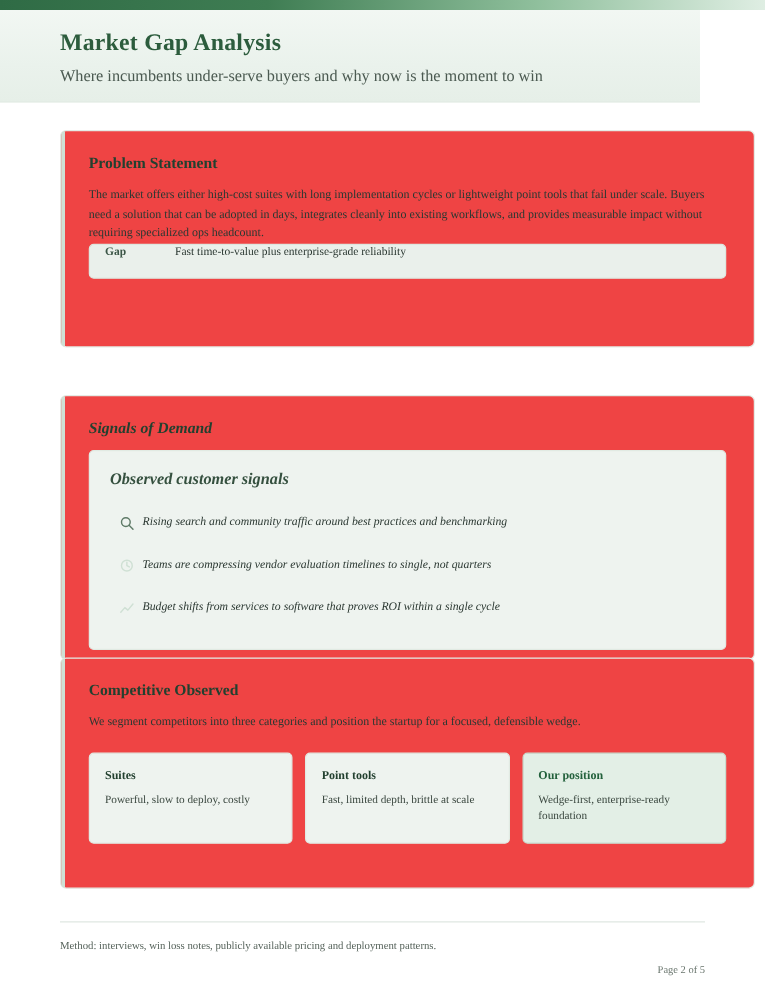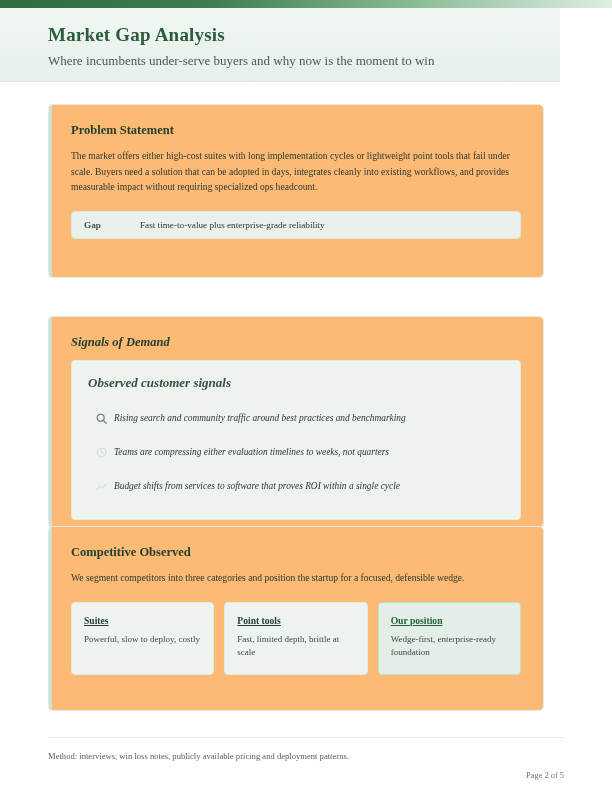--- a/index.html
+++ b/index.html
@@ -56,23 +56,23 @@
     position: absolute;
     left: 48px;
     top: 45px;
     font-size: 13px;
     color: #4b5a51;
   }
 
   .card {
     position: absolute;
     left: 48px;
-    width: 496px;
+    width: 556px;
     box-sizing: border-box;
-    background: #fdba74;
+    background: #ef4444;
     border: 1px solid #e4ebe5;
     border-radius: 5px;
   }
 
   .card-accent {
     position: absolute;
     left: 0;
     top: 0;
     bottom: 0;
     width: 3px;
@@ -93,23 +93,21 @@
     color: #2b3832;
     margin: 0;
   }
 
   .inner-pad {
     padding: 18px 22px 20px 22px;
   }
 
   
   .gap-strip {
-    margin-top: 16px;
     display: flex;
-    align-items: center;
     background: #eaf0eb;
     border: 1px solid #dde7df;
     border-radius: 4px;
     height: 26px;
     overflow: hidden;
   }
   .gap-label {
     width: 62px;
     padding-left: 12px;
     font-size: 9.2px;
@@ -172,21 +170,20 @@
   }
   .col.highlight {
     background: #e3efe6;
     border-color: #c8ddcf;
   }
   .col-title {
     font-size: 9.6px;
     font-weight: bold;
     color: #22402f;
     margin-bottom: 7px;
-    text-decoration: underline;
   }
   .col.highlight .col-title {
     color: #23613c;
   }
   .col-desc {
     font-size: 9px;
     line-height: 1.5;
     color: #3a473f;
   }
 
@@ -255,21 +252,21 @@
           <div class="signal-text">Rising search and community traffic around best practices and benchmarking</div>
         </div>
 
         <div class="signal-row">
           <div class="signal-icon">
             <svg width="13" height="13" viewBox="0 0 16 16" fill="none" stroke="#cfe0d4" stroke-width="1.4">
               <circle cx="8" cy="8" r="5.3"></circle>
               <polyline points="8,4.6 8,8 10.4,9.3" stroke-linecap="round" stroke-linejoin="round"></polyline>
             </svg>
           </div>
-          <div class="signal-text">Teams are compressing either evaluation timelines to weeks, not quarters</div>
+          <div class="signal-text">Teams are compressing vendor evaluation timelines to single, not quarters</div>
         </div>
 
         <div class="signal-row">
           <div class="signal-icon">
             <svg width="13" height="13" viewBox="0 0 16 16" fill="none" stroke="#cfe0d4" stroke-width="1.4">
               <polyline points="2,12 6,7.5 9,10 14,4" stroke-linecap="round" stroke-linejoin="round"></polyline>
             </svg>
           </div>
           <div class="signal-text">Budget shifts from services to software that proves ROI within a single cycle</div>
         </div>

